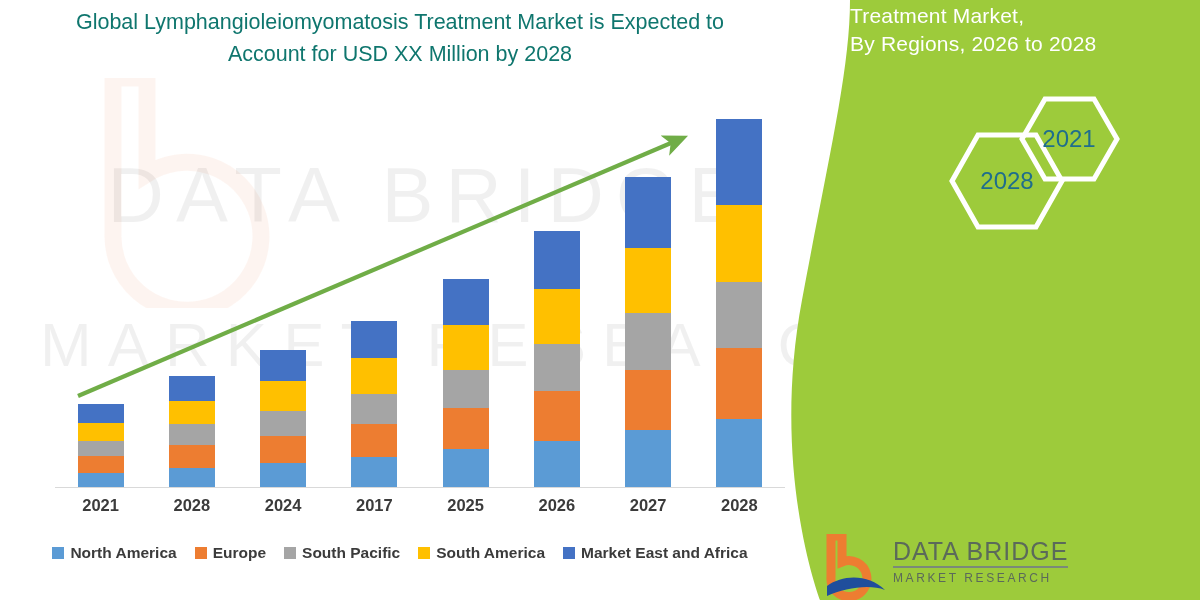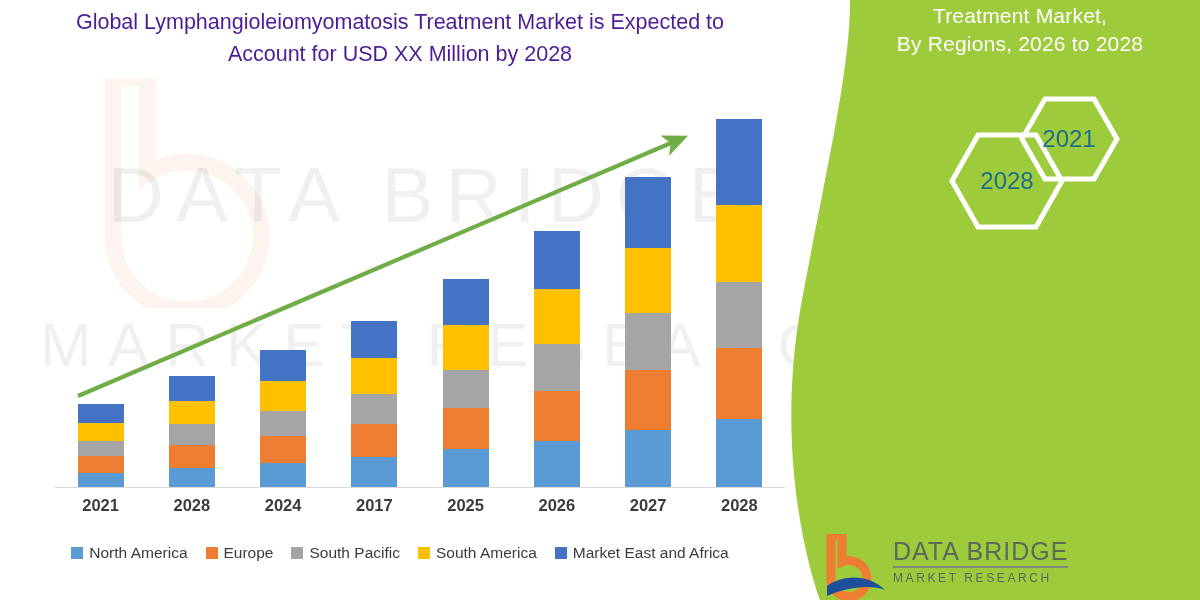--- a/index.html
+++ b/index.html
@@ -14,21 +14,21 @@
   #green-panel{
     position:absolute;top:0;right:0;width:420px;height:600px;
     overflow:hidden;
   }
   #green-shape{
     position:absolute;top:0;left:0;width:420px;height:600px;
   }
   #green-panel .panel-content{position:absolute;inset:0;}
   #panel-title{
     position:absolute;top:2px;left:70px;width:340px;
-    text-align:center;color:#ffffff;
+    text-align:left;color:#ffffff;
     font-size:21px;line-height:28px;letter-spacing:.2px;
   }
   #panel-title .ln{display:block;white-space:nowrap;}
 
   
   #hex-group{position:absolute;top:95px;left:110px;width:280px;height:130px;}
   .hexwrap{position:absolute;}
   .hexwrap svg{display:block;overflow:visible;}
   .hexlabel{
     position:absolute;inset:0;display:flex;align-items:center;justify-content:center;
@@ -53,21 +53,21 @@
   }
   #logo-text .l2{
     color:#5b6a5a;font-size:12px;letter-spacing:2.6px;line-height:16px;display:block;margin-top:2px;
   }
 
   
   #chart-area{position:absolute;top:0;left:0;width:820px;height:600px;}
 
   #chart-title{
     position:absolute;top:6px;left:30px;width:740px;text-align:center;
-    color:#4c1d95;font-size:21.5px;line-height:32px;
+    color:#0f766e;font-size:21.5px;line-height:32px;
   }
   #chart-title .ln{display:block;}
 
   
   #wm-text{
     position:absolute;top:120px;left:40px;width:780px;
     text-align:center;color:#000;opacity:.055;
     font-size:78px;letter-spacing:12px;line-height:150px;
     white-space:nowrap;pointer-events:none;
   }
@@ -98,21 +98,21 @@
   #x-labels .xl{
     flex:1 1 0;text-align:center;color:#3b3b3b;font-size:16.5px;font-weight:bold;
   }
 
   #legend{
     position:absolute;left:0;top:538px;width:800px;height:30px;
     display:flex;align-items:center;justify-content:center;gap:18px;
   }
   .leg-item{display:flex;align-items:center;gap:6px;}
   .leg-swatch{width:12px;height:12px;display:inline-block;}
-  .leg-label{color:#3b3b3b;font-size:15.5px;font-weight:normal;white-space:nowrap;}
+  .leg-label{color:#3b3b3b;font-size:15.5px;font-weight:bold;white-space:nowrap;}
 
   #arrow{position:absolute;left:0;top:0;width:820px;height:600px;pointer-events:none;}
 </style>
 </head>
 <body>
 
 <div id="chart-area">
 
   <div id="wm-logo">
     <svg viewBox="0 0 270 230" width="270" height="230" aria-hidden="true">

